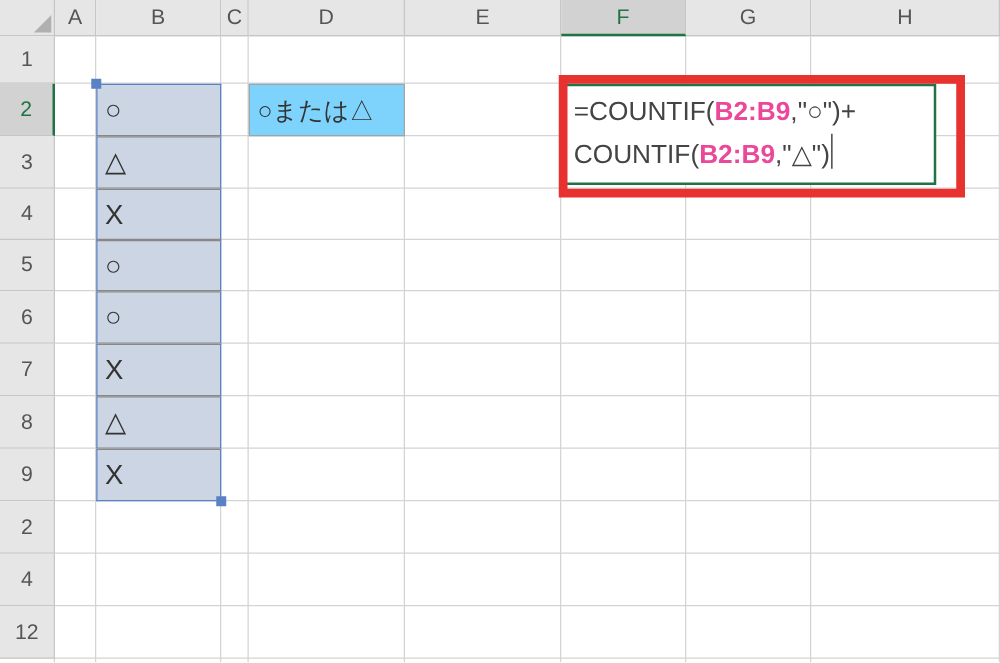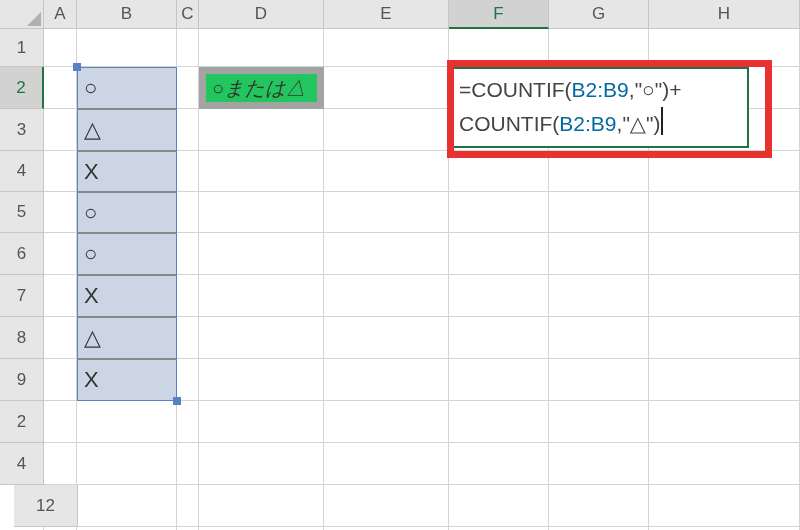--- a/index.html
+++ b/index.html
@@ -79,23 +79,22 @@
   .cell.blue-range {
     background: #ccd5e4;
     border-top: 1.5px solid #5b81c5;
     border-left: 1.5px solid #5b81c5;
     border-right: 1.5px solid #5b81c5;
     border-bottom: 1px solid #888;
   }
   .blue-range.innertop { border-top: 1px solid #888; }
   .blue-range.last-bottom { border-bottom: 1.5px solid #5b81c5; }
   .cell.boxed {
-    background: #22c55e;
-    border: 7px solid #a3a3a3;
-    font-style: italic;
+    background: #7dd3fc;
+    border: 1px solid #a3a3a3;
   }
   
   .gridline-v, .gridline-h {
     position: absolute;
     background: #d4d4d4;
   }
   .gridline-v { width: 1px; }
   .gridline-h { height: 1px; }
 
   
@@ -104,21 +103,21 @@
     background: #fff;
     border: 2px solid #217346;
     box-sizing: border-box;
     font-size: 21px;
     line-height: 1.6;
     padding: 4px 8px 6px 8px;
     white-space: pre-wrap;
     word-break: break-all;
     z-index: 5;
   }
-  .formula-box .ref { color: #0369a1; }
+  .formula-box .ref { color: #ec4899; font-weight: bold; }
   .formula-box .txt { color: #444; }
   .cursor {
     display: inline-block;
     width: 1.5px; height: 1.3em;
     background: #222;
     vertical-align: text-bottom;
     margin-left: 1px;
   }
   
   .red-box {
@@ -183,21 +182,21 @@
       <div class="row-header active" style="left:0; top:67px; width:44px; height:42px;">2</div>
       <div class="row-header" style="left:0; top:109px; width:44px; height:42px;">3</div>
       <div class="row-header" style="left:0; top:151px; width:44px; height:41px;">4</div>
       <div class="row-header" style="left:0; top:192px; width:44px; height:41px;">5</div>
       <div class="row-header" style="left:0; top:233px; width:44px; height:42px;">6</div>
       <div class="row-header" style="left:0; top:275px; width:44px; height:42px;">7</div>
       <div class="row-header" style="left:0; top:317px; width:44px; height:42px;">8</div>
       <div class="row-header" style="left:0; top:359px; width:44px; height:42px;">9</div>
       <div class="row-header" style="left:0; top:401px; width:44px; height:42px;">2</div>
       <div class="row-header" style="left:0; top:443px; width:44px; height:42px;">4</div>
-      <div class="row-header" style="left:14px; top:485px; width:64px; height:42px;text-align:right;">12</div>
+      <div class="row-header" style="left:0; top:485px; width:44px; height:42px;text-align:right;">12</div>
     </div>
 
   <div id="b-range">
       <div class="cell blue-range" style="left:77px; top:67px; width:100px; height:42px;">
         <span>○</span>
       </div>
       <div class="cell blue-range innertop" style="left:77px; top:109px; width:100px; height:42px;">
         <span>△</span>
       </div>
       <div class="cell blue-range innertop" style="left:77px; top:151px; width:100px; height:41px;">

